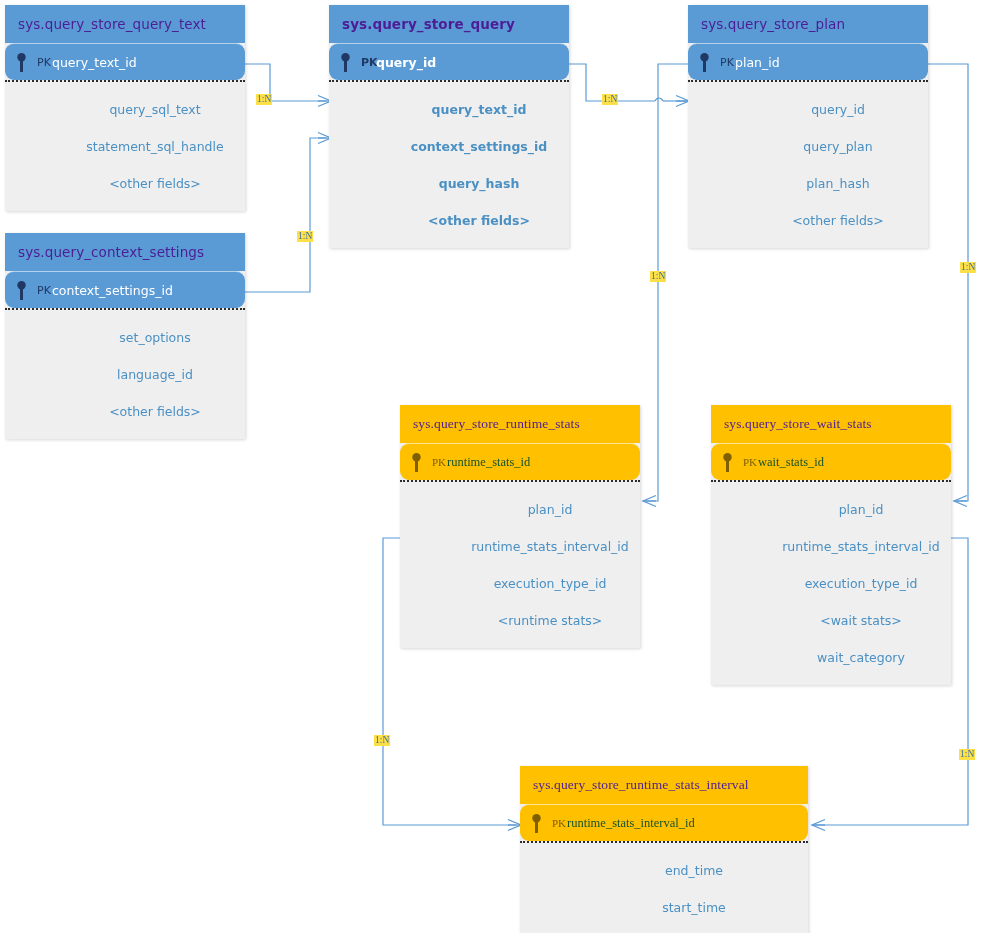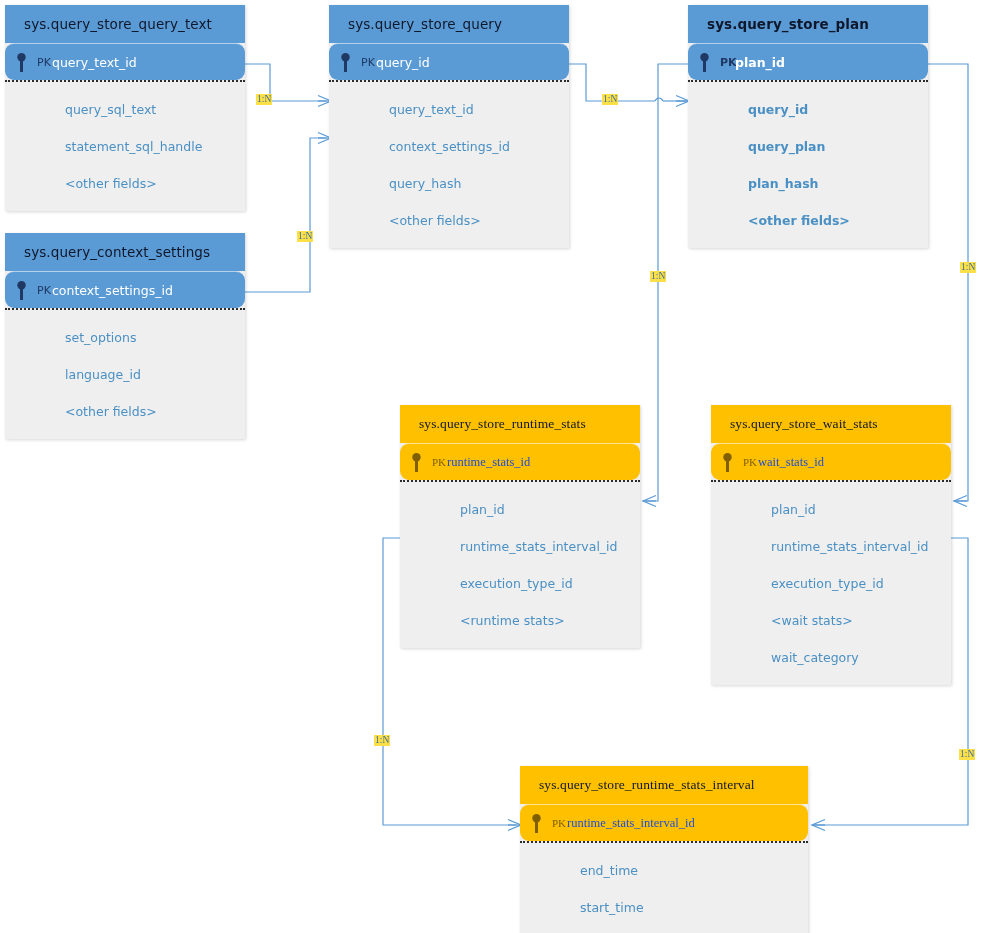--- a/index.html
+++ b/index.html
@@ -17,22 +17,22 @@
     position:absolute;
     box-sizing:border-box;
     background:#EFEFEF;
     box-shadow:1px 1px 3px rgba(0,0,0,0.16);
     z-index:5;
   }
   .entity .title{
     box-sizing:border-box;
     height:38px;
     line-height:38px;
-    padding-left:19px;
-    color:#0f172a;
+    padding-left:13px;
+    color:#4c1d95;
     font-size:13.5px;
     letter-spacing:0.1px;
     white-space:nowrap;
     overflow:hidden;
   }
   .entity .pkrow{
     box-sizing:border-box;
     height:37px;
     position:relative;
     border-top:1px solid rgba(255,255,255,0.55);
@@ -49,41 +49,42 @@
     position:absolute;
     left:47px;top:0;
     line-height:37px;
     font-size:12.5px;
     color:#ffffff;
     white-space:nowrap;
   }
   .entity.blue .title,.entity.blue .pkrow{background:#5B9BD5;}
   .entity.orange .title,.entity.orange .pkrow{background:#FFC000;font-family:Liberation Serif, serif;}
   .entity.orange .pkrow .pklabel{color:#7F5F00;}
-  .entity.orange .pkrow .pkname{color:#1d4ed8;}
+  .entity.orange .pkrow .pkname{color:#14532d;}
 
   .keyicon{
     position:absolute;
     left:12px;top:9px;
     width:9px;height:19px;
   }
 
   .entity .sep{
     height:0;
     border-top:2px dotted #2b2b2b;
   }
   .entity .body{padding:0;}
   .entity .field{
     box-sizing:border-box;
     height:37px;
     line-height:37px;
     padding-left:60px;
     font-size:12.5px;
     color:#4A90C4;
     white-space:nowrap;
+    text-align:center;
   }
   .entity .body .pad{height:9px;}
 
   
   .rel-label{
     position:absolute;
     font-size:9.5px;
     color:#3C6E9F;
     font-family:Liberation Serif, serif;
     white-space:nowrap;
@@ -167,42 +168,42 @@
   <div class="sep"></div>
   <div class="body">
     <div class="pad"></div>
     <div class="field">query_sql_text</div>
     <div class="field">statement_sql_handle</div>
     <div class="field">&lt;other fields&gt;</div>
     <div class="pad"></div>
   </div>
 </div>
 
-<div class="entity blue" style="left:329px;top:5px;width:240px;">
+<div class="entity blue" style="left:329px;top:5px;width:240px;font-weight:bold;">
   <div class="title">sys.query_store_query</div>
   <div class="pkrow">
     <svg class="keyicon" viewBox="0 0 9 19">
       <circle cx="4.5" cy="4.2" r="4.2" fill="#1F3864"></circle>
       <rect x="3" y="6.5" width="3" height="12.5" fill="#1F3864"></rect>
     </svg>
     <span class="pklabel">PK</span>
     <span class="pkname">query_id</span>
   </div>
   <div class="sep"></div>
   <div class="body">
     <div class="pad"></div>
     <div class="field">query_text_id</div>
     <div class="field">context_settings_id</div>
     <div class="field">query_hash</div>
     <div class="field">&lt;other fields&gt;</div>
     <div class="pad"></div>
   </div>
 </div>
 
-<div class="entity blue" style="left:688px;top:5px;width:240px;font-weight:bold;">
+<div class="entity blue" style="left:688px;top:5px;width:240px;">
   <div class="title">sys.query_store_plan</div>
   <div class="pkrow">
     <svg class="keyicon" viewBox="0 0 9 19">
       <circle cx="4.5" cy="4.2" r="4.2" fill="#1F3864"></circle>
       <rect x="3" y="6.5" width="3" height="12.5" fill="#1F3864"></rect>
     </svg>
     <span class="pklabel">PK</span>
     <span class="pkname">plan_id</span>
   </div>
   <div class="sep"></div>

